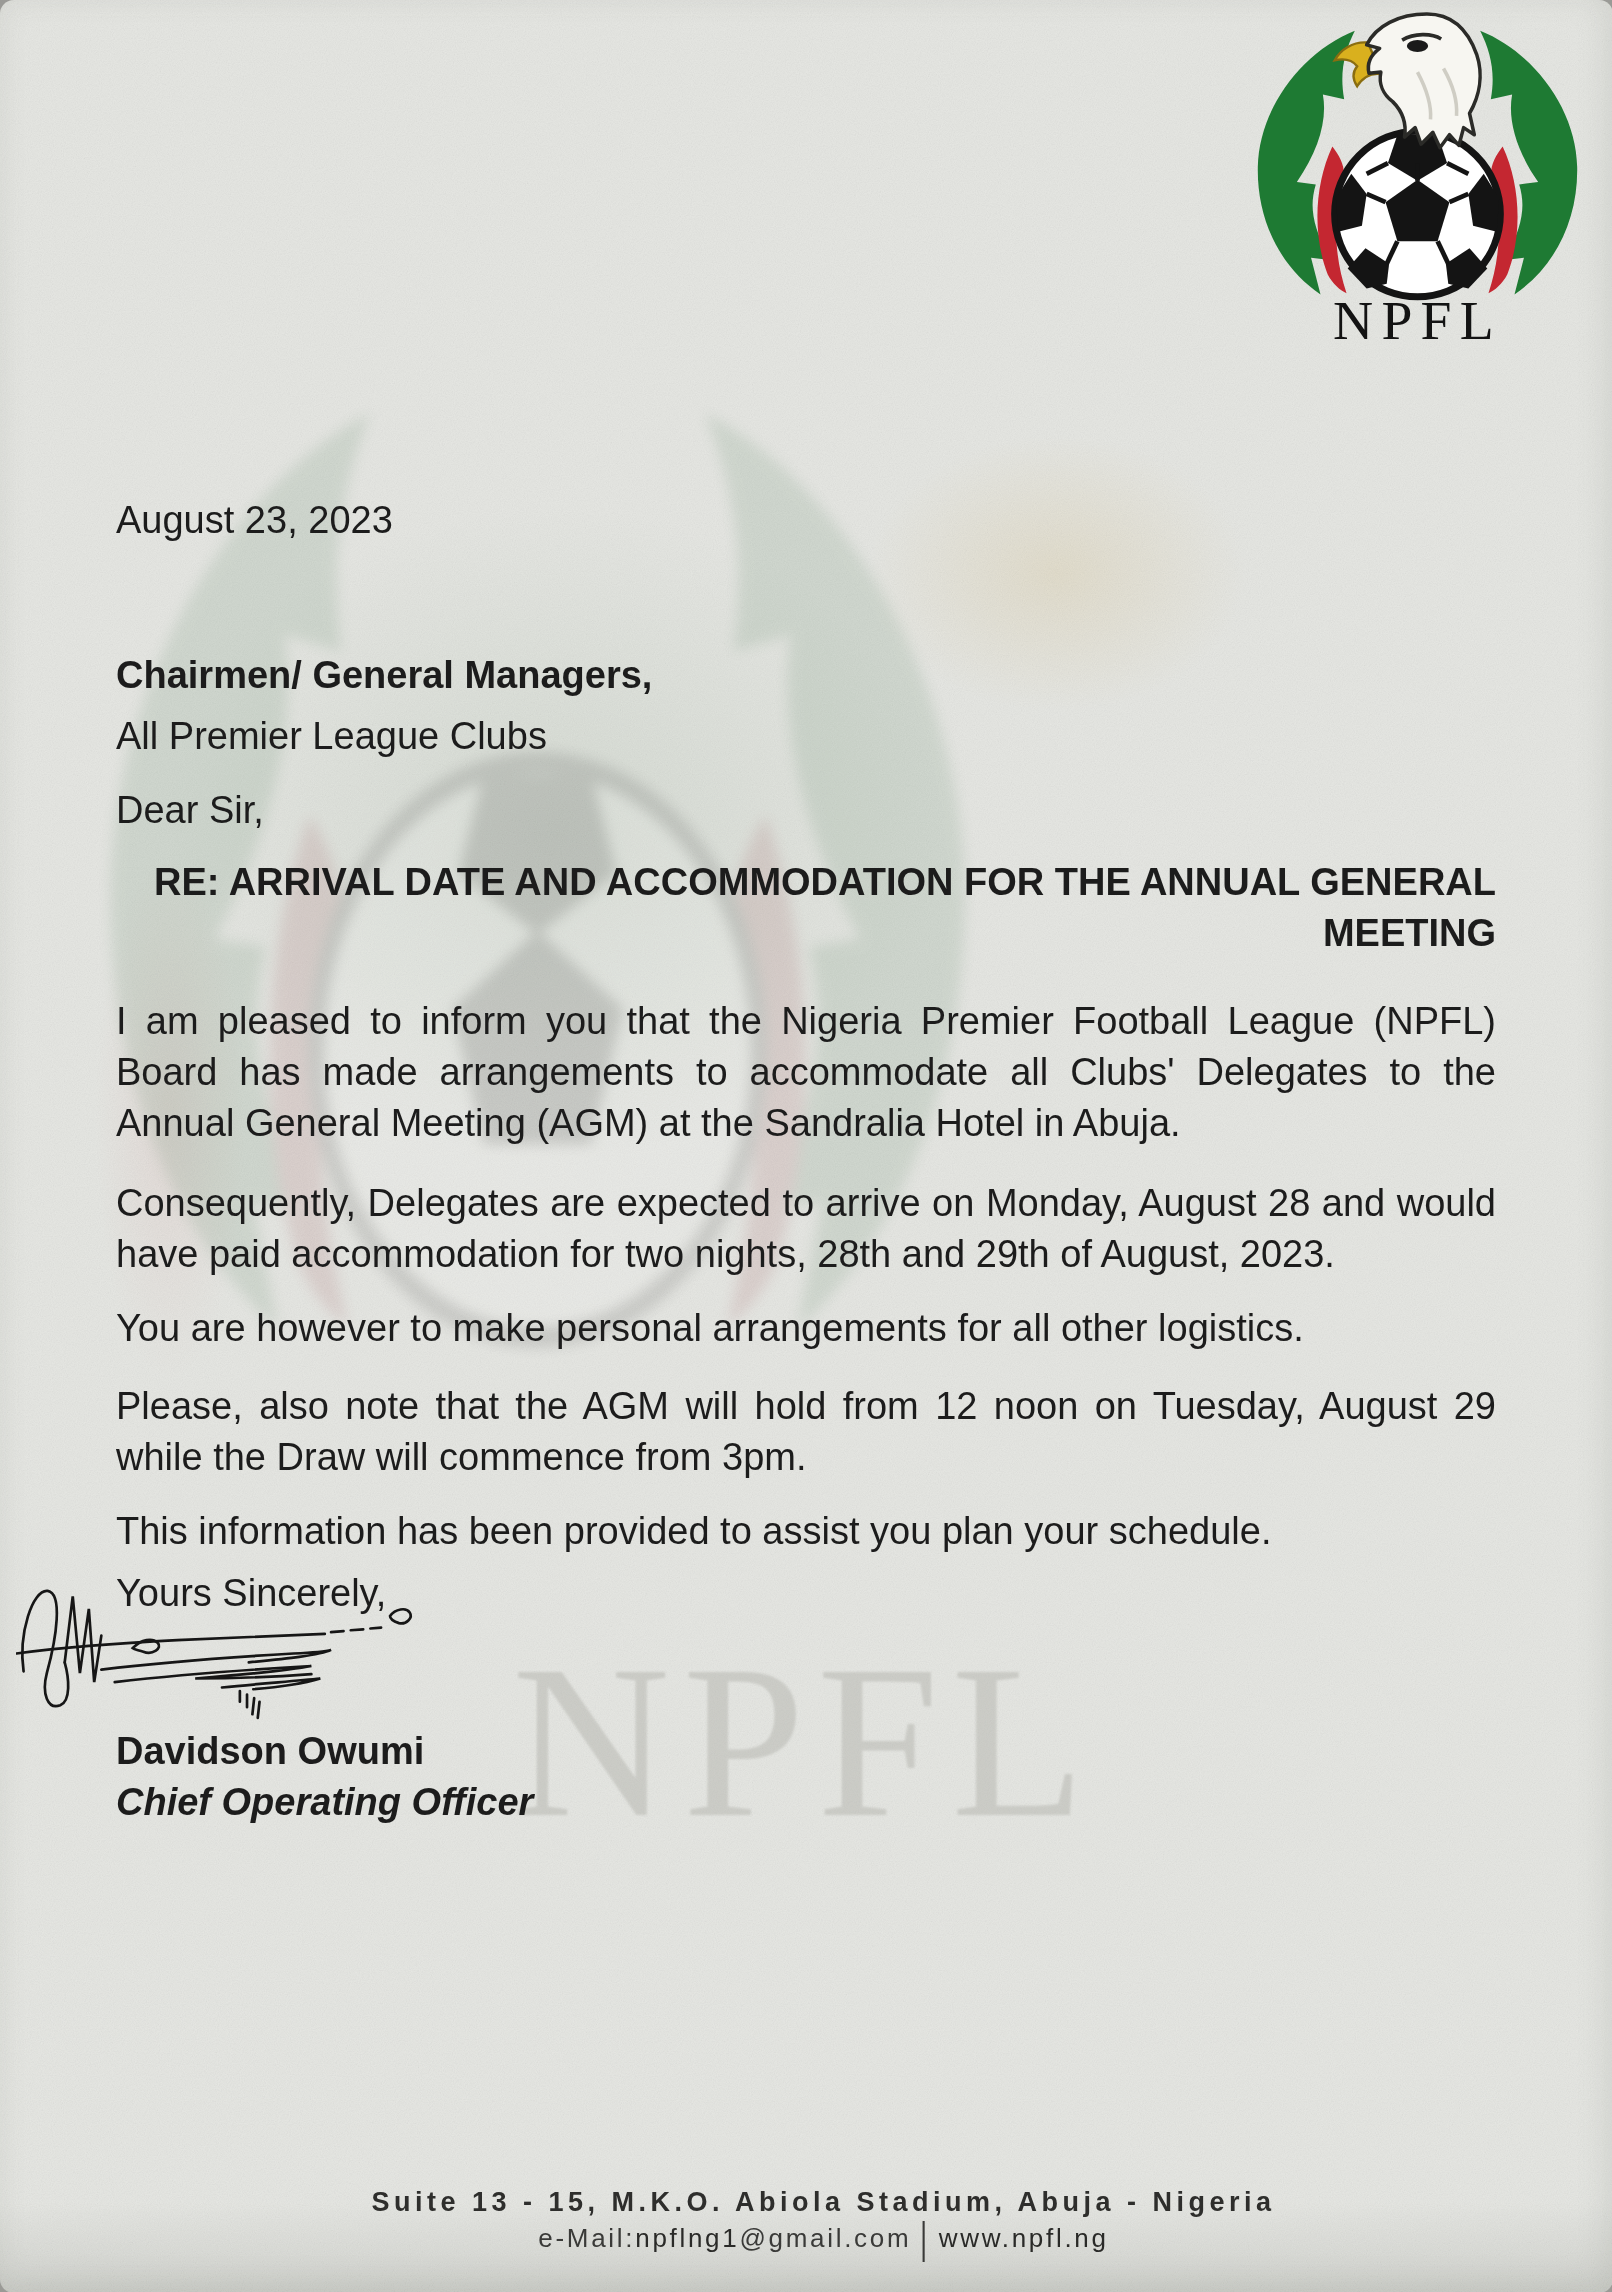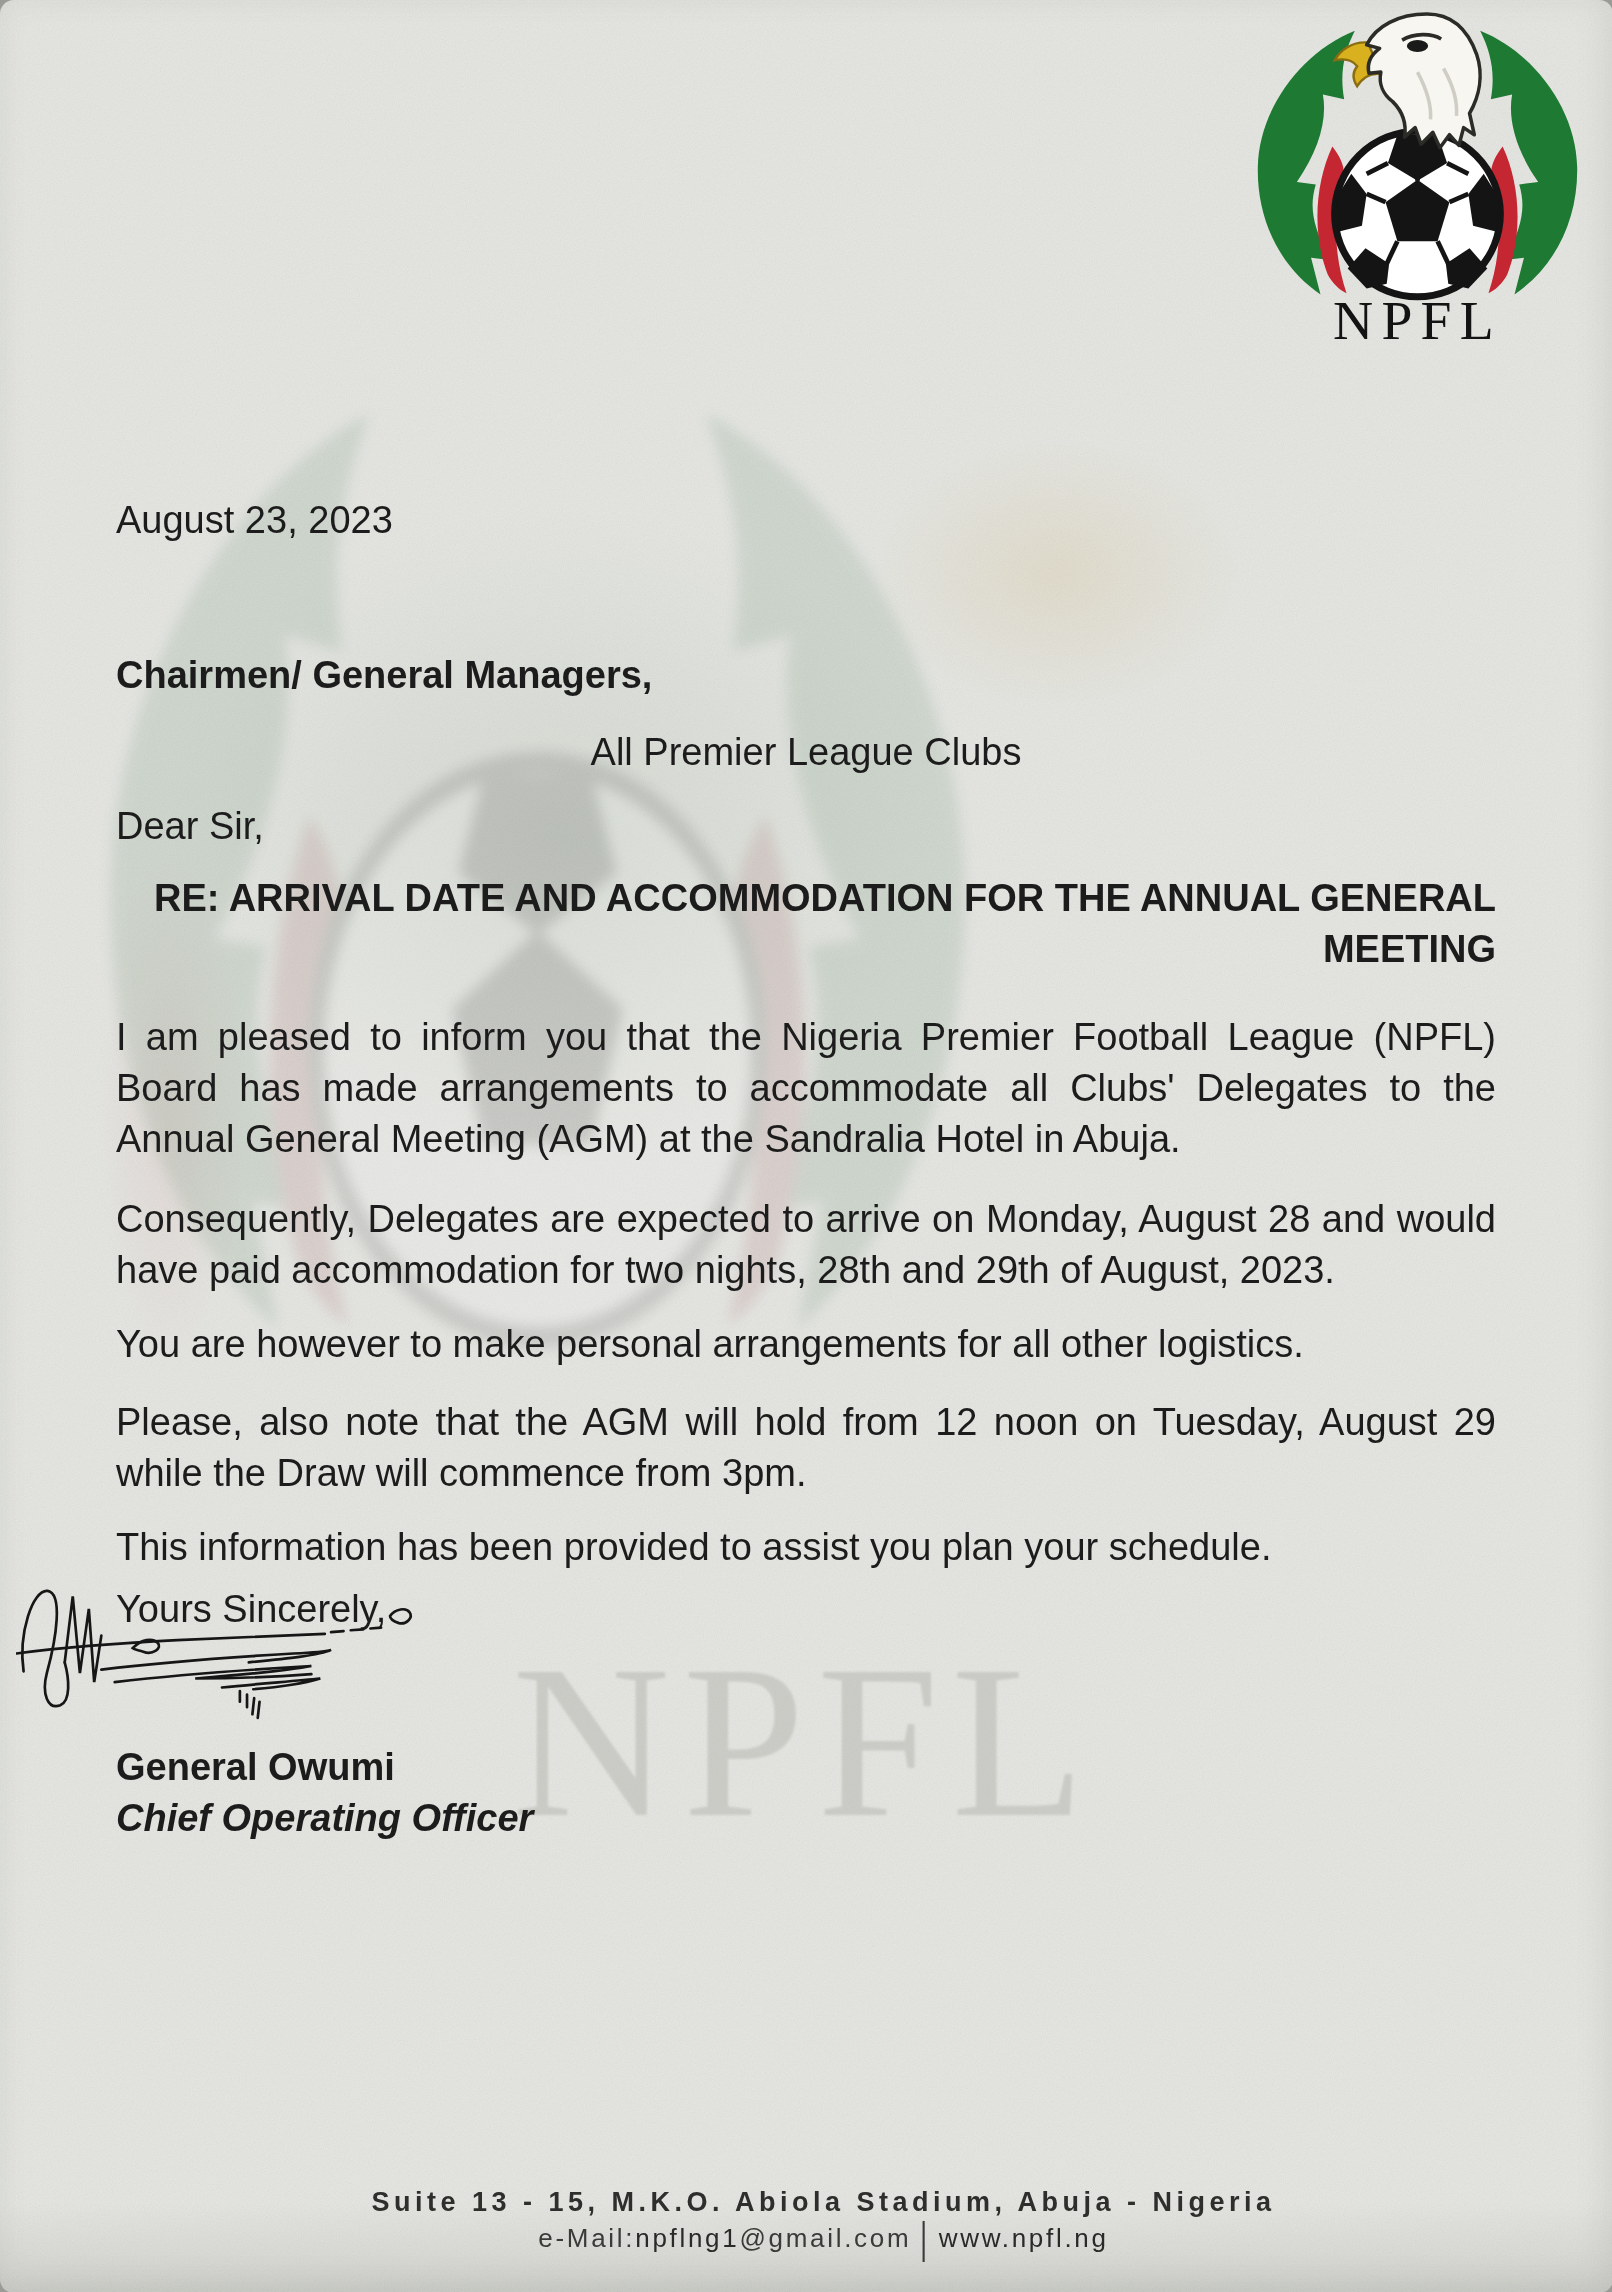--- a/index.html
+++ b/index.html
@@ -103,30 +103,30 @@
       <ellipse cx="150" cy="33" rx="9" ry="5" fill="#1a1a1a"></ellipse>
       <path d="M137,28 C147,22 162,22 170,27" stroke="#2b2b28" stroke-width="3" fill="none"></path>
       <path d="M150,55 C158,70 162,82 161,95 M172,52 C180,66 184,78 183,92" stroke="#cfcdc4" stroke-width="3" fill="none"></path>
     </g>
     <text x="150" y="281" text-anchor="middle" font-family="Liberation Serif, serif" font-size="47" letter-spacing="7" fill="#131313">NPFL</text>
   </svg>
 
   <div class="content">
     <p style="margin-top:495px;">August 23, 2023</p>
     <p class="bold" style="margin-top:104px;">Chairmen/ General Managers,</p>
-    <p style="margin-top:26px;text-align:center;">All Premier League Clubs</p>
+    <p style="margin-top:10px;">All Premier League Clubs</p>
     <p style="margin-top:23px;">Dear Sir,</p>
     <p class="subject" style="margin-top:20.6px;">RE: ARRIVAL DATE AND ACCOMMODATION FOR THE ANNUAL GENERAL MEETING</p>
     <p class="just" style="margin-top:37px;">I am pleased to inform you that the Nigeria Premier Football League (NPFL) Board has made arrangements to accommodate all Clubs' Delegates to the Annual General Meeting (AGM) at the Sandralia Hotel in Abuja.</p>
     <p class="just" style="margin-top:29px;">Consequently, Delegates are expected to arrive on Monday, August 28 and would have paid accommodation for two nights, 28th and 29th of August, 2023.</p>
     <p style="margin-top:23px;">You are however to make personal arrangements for all other logistics.</p>
     <p class="just" style="margin-top:27px;">Please, also note that the AGM will hold from 12 noon on Tuesday, August 29 while the Draw will commence from 3pm.</p>
     <p style="margin-top:23px;">This information has been provided to assist you plan your schedule.</p>
     <p style="margin-top:11px;">Yours Sincerely,</p>
-    <p class="bold" style="margin-top:107px;">General Owumi</p>
+    <p class="bold" style="margin-top:107px;">Davidson Owumi</p>
     <p class="bolditalic">Chief Operating Officer</p>
   </div>
 
   <svg class="sig" width="412" height="143" viewBox="0 0 460 160">
     <g fill="none" stroke="#161616" stroke-width="3" stroke-linecap="round">
       <path d="M8,100 C2,58 18,8 35,10 C52,13 45,62 34,102 C28,125 35,143 49,138 C61,133 59,108 54,90"></path>
       <path d="M54,90 L63,16 L71,102 L81,30 L87,112 L95,60"></path>
       <path d="M0,80 C60,72 120,68 180,65 C240,62 300,60 345,58"></path>
       <path d="M130,74 C140,64 152,62 158,68 C164,74 152,82 142,78 C136,76 132,76 130,74 Z"></path>
       <path d="M352,56 L366,55 M374,54 L388,53 M396,52 L408,51"></path>

